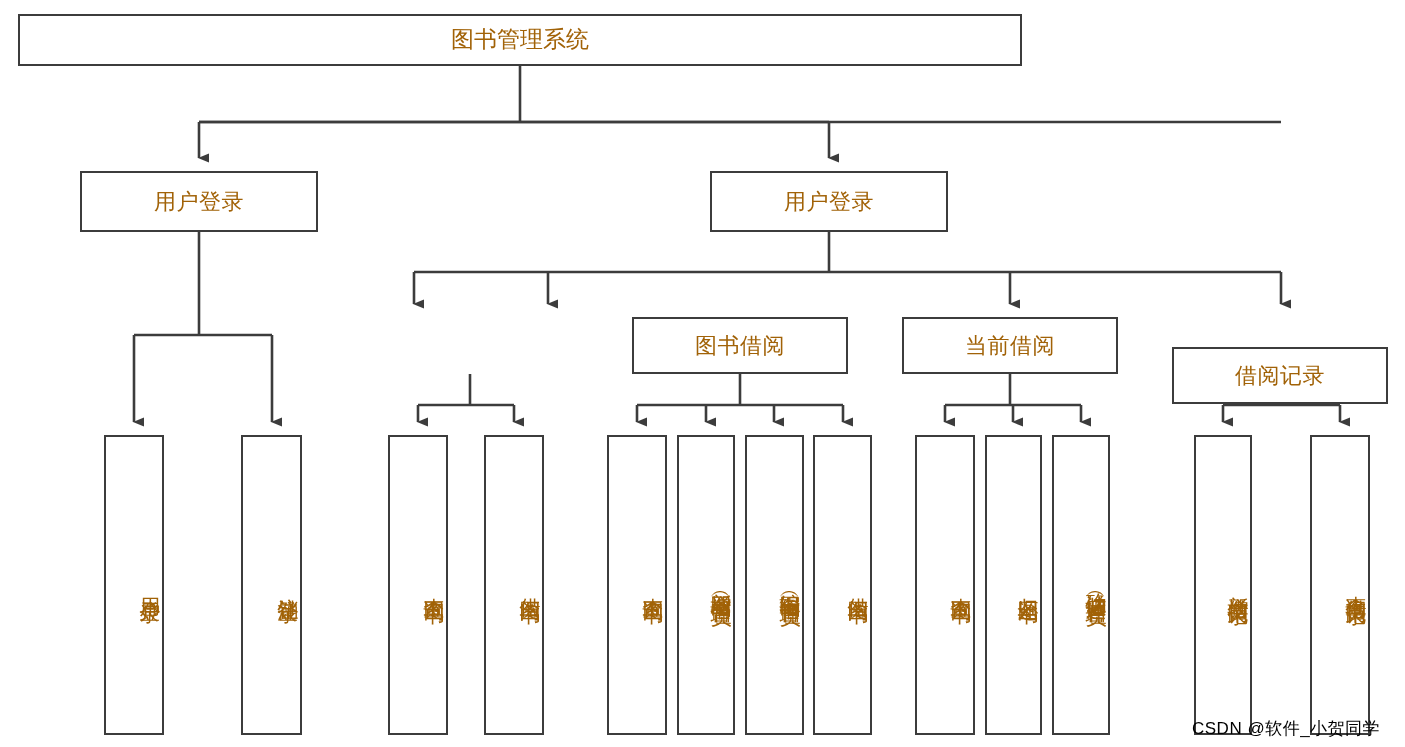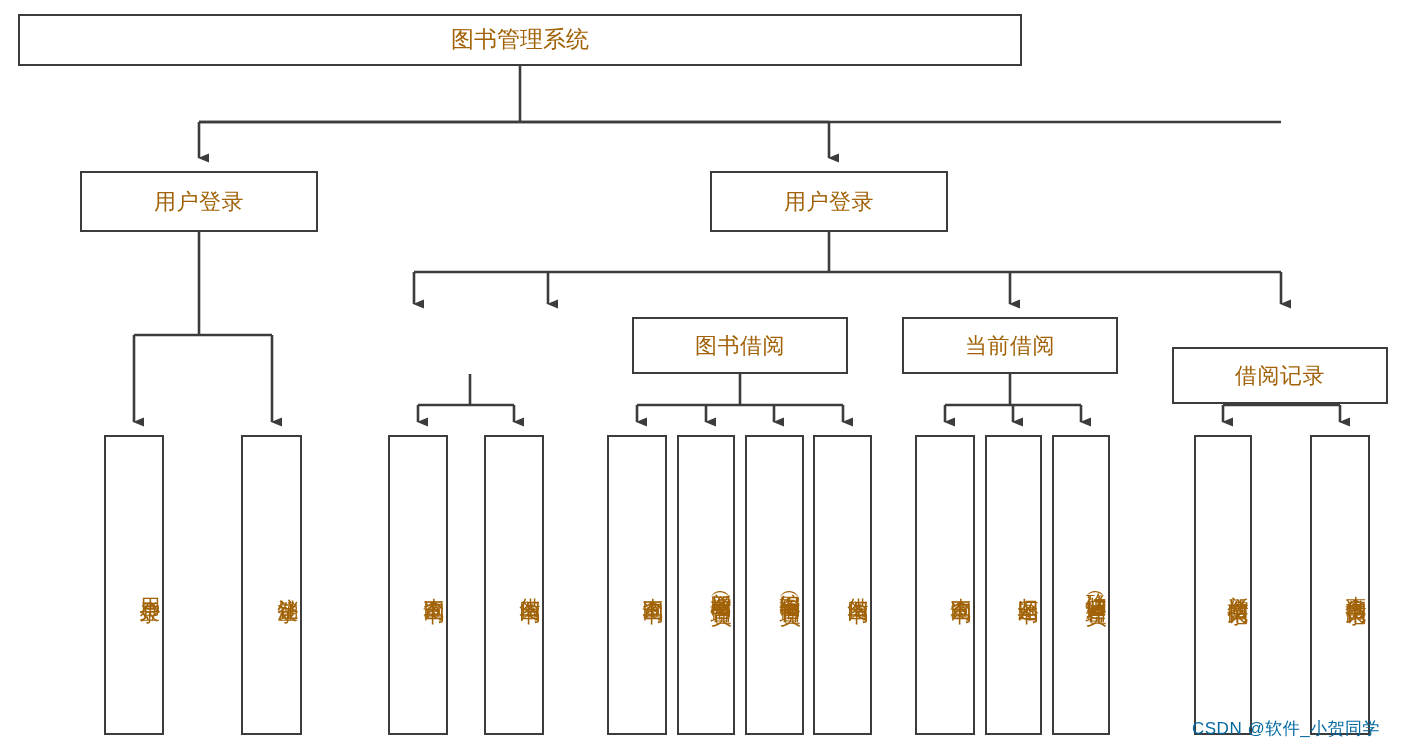--- a/index.html
+++ b/index.html
@@ -49,21 +49,21 @@
     justify-content:center;
   }
   .node.v .vtext{
     display:block;
     writing-mode:vertical-rl;
     text-orientation:upright;
   }
   .watermark{
     position:absolute;
     font-size:17px;
-    color:#0369a1;
+    color:#000000;
     white-space:nowrap;
     letter-spacing:0.5px;
     user-select:none;
   }
 </style>
 </head>
 <body>
 
 <div id="canvas">
 

